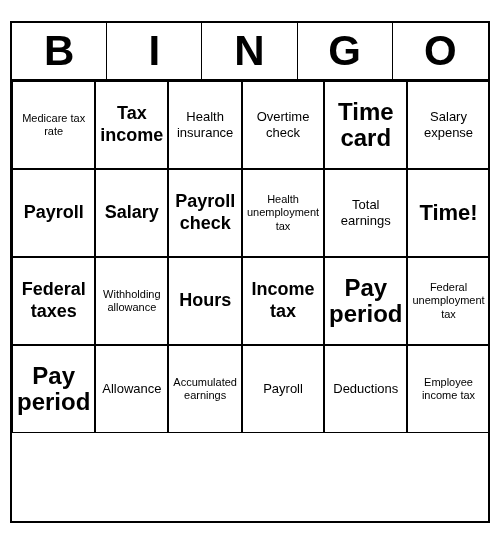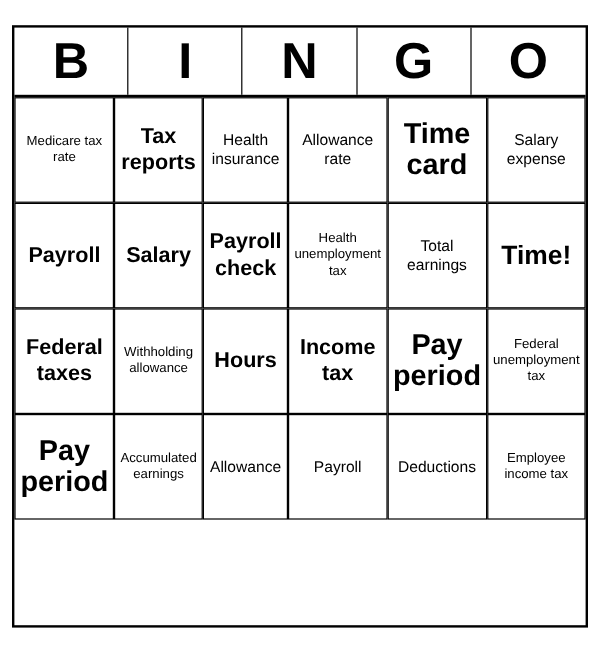--- a/index.html
+++ b/index.html
@@ -88,37 +88,37 @@
 <div class="bingo-card">
   <div class="bingo-header">
   <div class="bingo-header-cell">B</div>
       <div class="bingo-header-cell">I</div>
       <div class="bingo-header-cell">N</div>
       <div class="bingo-header-cell">G</div>
       <div class="bingo-header-cell">O</div>
     </div>
   <div class="bingo-grid">
   <div class="bingo-cell small-text">Medicare tax rate</div>
-      <div class="bingo-cell medium-text">Tax reports</div>
+      <div class="bingo-cell medium-text">Tax income</div>
       <div class="bingo-cell">Health insurance</div>
-      <div class="bingo-cell">Allowance rate</div>
+      <div class="bingo-cell">Overtime check</div>
       <div class="bingo-cell large-text">Time card</div>
       <div class="bingo-cell">Salary expense</div>
       <div class="bingo-cell medium-text">Payroll</div>
       <div class="bingo-cell medium-text">Salary</div>
       <div class="bingo-cell medium-text">Payroll check</div>
       <div class="bingo-cell small-text">Health unemployment tax</div>
       <div class="bingo-cell">Total earnings</div>
       <div class="bingo-cell free-cell">Time!</div>
       <div class="bingo-cell medium-text">Federal taxes</div>
       <div class="bingo-cell small-text">Withholding allowance</div>
       <div class="bingo-cell medium-text">Hours</div>
       <div class="bingo-cell medium-text">Income tax</div>
       <div class="bingo-cell large-text">Pay period</div>
       <div class="bingo-cell small-text">Federal unemployment tax</div>
       <div class="bingo-cell large-text">Pay period</div>
+      <div class="bingo-cell">Allowance</div>
       <div class="bingo-cell small-text">Accumulated earnings</div>
-      <div class="bingo-cell">Allowance</div>
       <div class="bingo-cell">Payroll</div>
       <div class="bingo-cell">Deductions</div>
       <div class="bingo-cell small-text">Employee income tax</div>
     </div>
 </div>
 
 </body></html>

